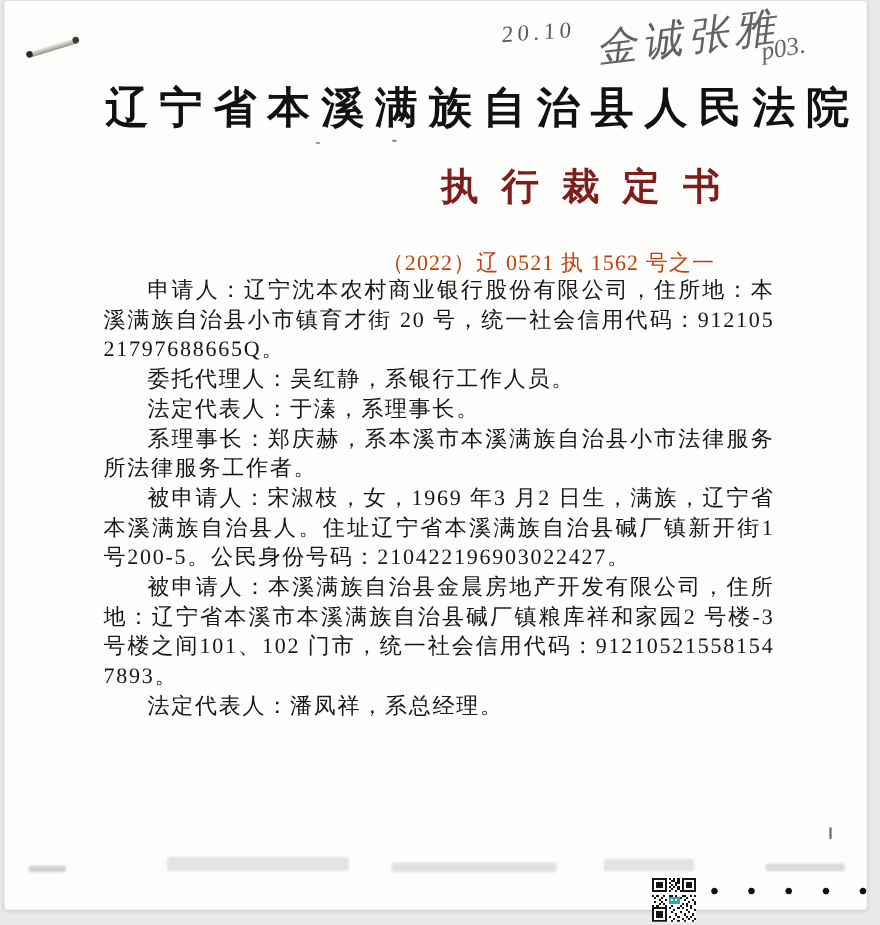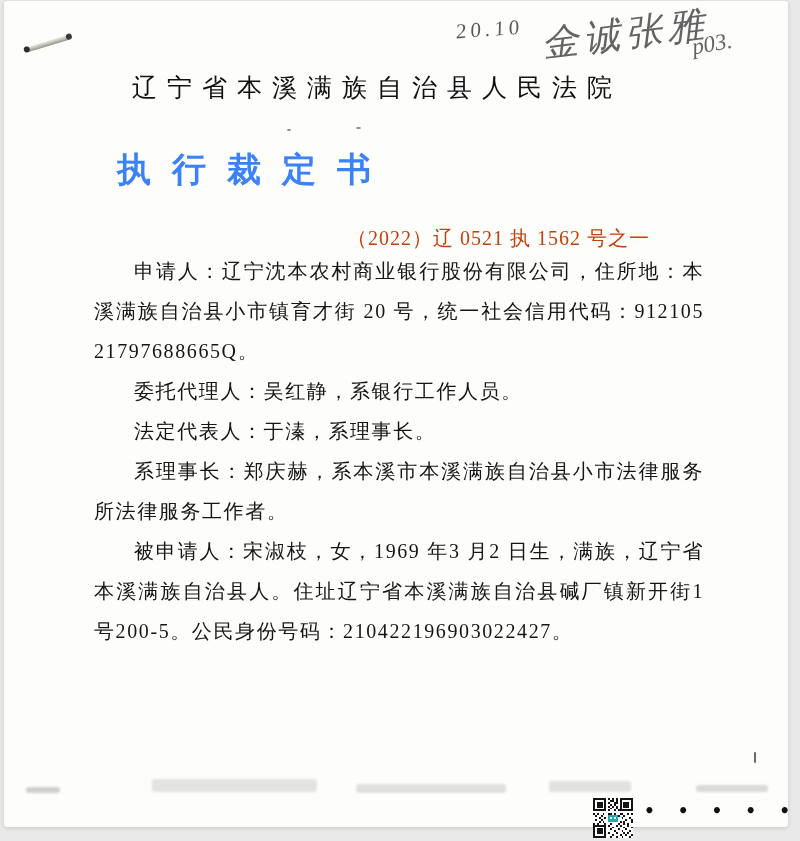--- a/index.html
+++ b/index.html
@@ -39,41 +39,41 @@
     left:540px;top:8px;font-size:37px;letter-spacing:5px;
     transform:rotate(-7deg) skewX(-14deg);opacity:.8;
   }
   .hw-note{
     left:688px;top:30px;font-size:23px;font-style:italic;
     transform:rotate(-10deg);opacity:.8;
   }
   
   .court{
     position:absolute;left:92px;top:70px;width:562px;margin:0;
-    text-align:center;font-size:25px;font-weight:normal;color:#111;
+    text-align:center;font-size:39px;font-weight:bold;color:#111;
     letter-spacing:10px;white-space:nowrap;
   }
   .spec{position:absolute;border-radius:50%;background:#8a8a8a;}
   .spec1{left:283px;top:128px;width:4px;height:2px;}
   .spec2{left:352px;top:126px;width:5px;height:2px;}
   .doc-title{
     position:absolute;left:92px;top:146px;width:580px;margin:0;
-    text-align:left;font-size:34px;font-weight:bold;color:#3b82f6;
+    text-align:right;font-size:34px;font-weight:bold;color:#7f1d1d;
     letter-spacing:21px;text-indent:21px;white-space:nowrap;
   }
   .case-no{
     position:absolute;right:138px;top:224px;
     font-size:20px;color:#c2410c;letter-spacing:1px;white-space:nowrap;
   }
   
   .doc-body{
     position:absolute;left:90px;top:250px;width:610px;color:#161616;
   }
   .doc-body p{
-    margin:0;font-size:20px;line-height:40px;letter-spacing:1.6px;
+    margin:0;font-size:20px;line-height:27px;letter-spacing:1.6px;
     text-indent:2em;text-align:justify;word-break:break-all;
   }
   
   .smudge{position:absolute;background:#dcdcdc;filter:blur(1px);border-radius:3px;}
   .sm1{left:22px;top:786px;width:34px;height:6px;background:#cfcfcf;}
   .sm2{left:148px;top:778px;width:165px;height:13px;background:#e3e3e3;}
   .sm3{left:352px;top:783px;width:150px;height:9px;background:#e0e0e0;}
   .sm4{left:545px;top:780px;width:82px;height:11px;background:#e2e2e2;}
   .sm5{left:692px;top:784px;width:72px;height:7px;background:#dadada;}
   .tick{position:absolute;left:750px;top:751px;width:2px;height:11px;background:#6a6a6a;filter:none;}
@@ -106,20 +106,22 @@
     <h2 class="doc-title">执行裁定书</h2>
 
     <div class="case-no">（2022）辽 0521 执 1562 号之一</div>
 
     <div class="doc-body">
       <p>申请人：辽宁沈本农村商业银行股份有限公司，住所地：本溪满族自治县小市镇育才街 20 号，统一社会信用代码：91210521797688665Q。</p>
       <p>委托代理人：吴红静，系银行工作人员。</p>
       <p>法定代表人：于溱，系理事长。</p>
       <p>系理事长：郑庆赫，系本溪市本溪满族自治县小市法律服务所法律服务工作者。</p>
       <p>被申请人：宋淑枝，女，1969 年3 月2 日生，满族，辽宁省本溪满族自治县人。住址辽宁省本溪满族自治县碱厂镇新开街1号200-5。公民身份号码：210422196903022427。</p>
+      <p>被申请人：本溪满族自治县金晨房地产开发有限公司，住所地：辽宁省本溪市本溪满族自治县碱厂镇粮库祥和家园2 号楼-3 号楼之间101、102 门市，统一社会信用代码：912105215581547893。</p>
+      <p>法定代表人：潘凤祥，系总经理。</p>
     </div>
 
     <div class="smudge sm1"></div>
     <div class="smudge sm2"></div>
     <div class="smudge sm3"></div>
     <div class="smudge sm4"></div>
     <div class="smudge sm5"></div>
     <div class="smudge tick"></div>
 
     <svg class="qr" viewBox="0 0 21 21" shape-rendering="crispEdges" aria-hidden="true">

